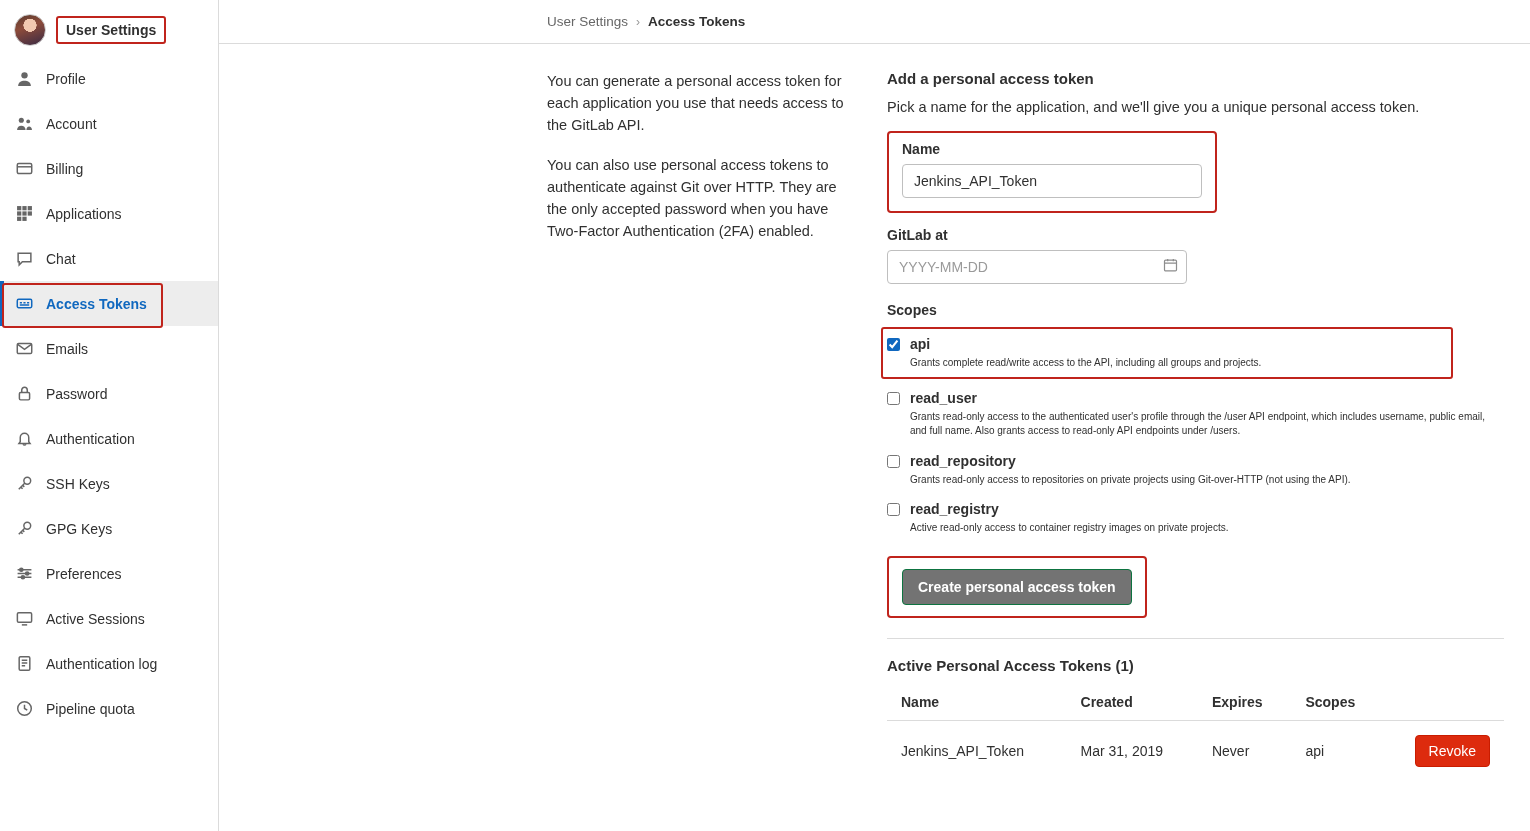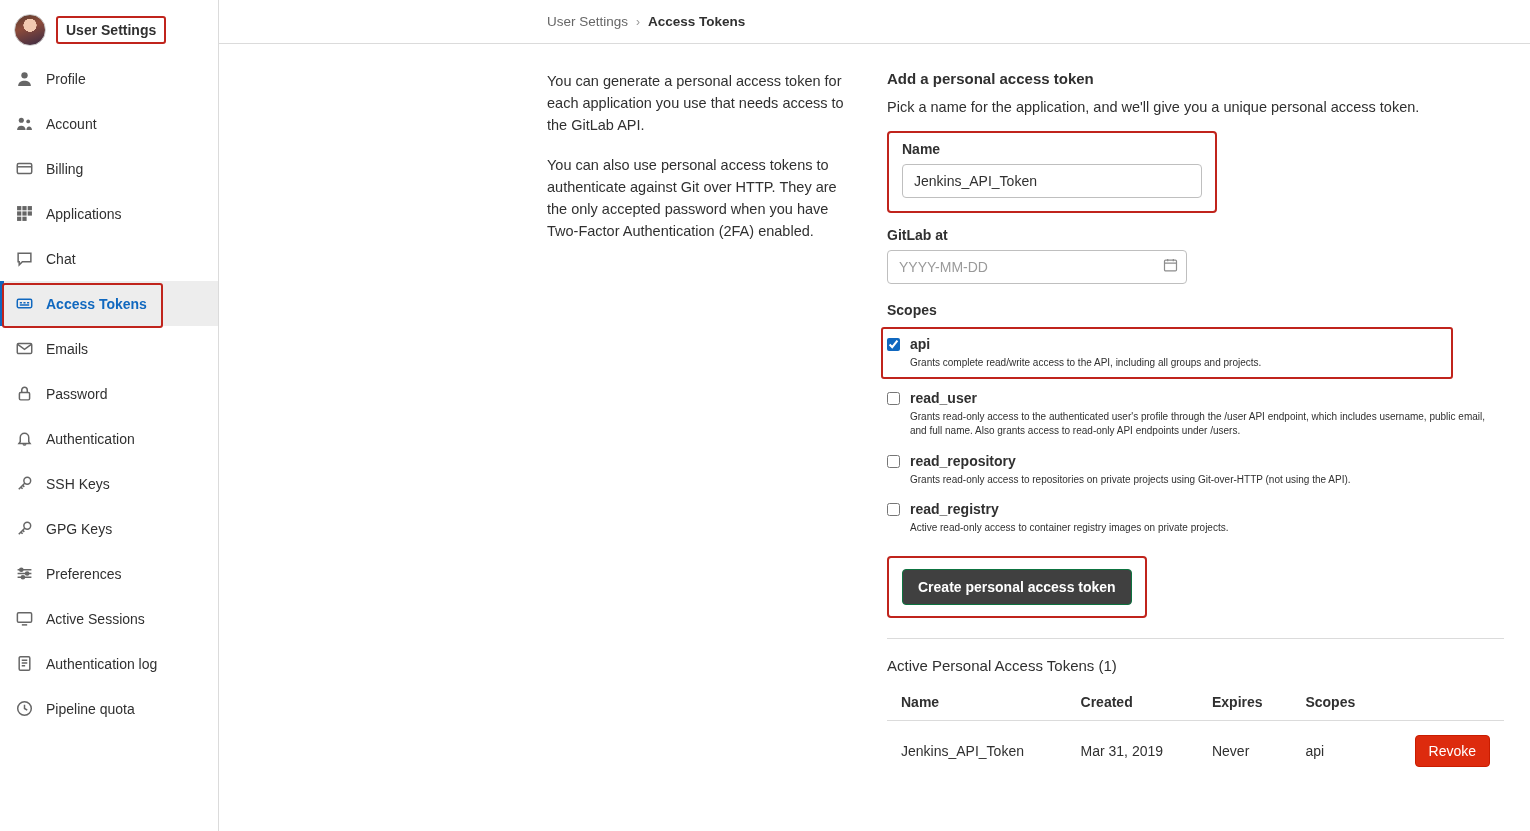--- a/index.html
+++ b/index.html
@@ -223,36 +223,36 @@
   .scope-highlight .scope-row { margin-bottom: 0; }
 
   .btn-highlight {
     display: inline-block;
     border: 2px solid #c0241c;
     border-radius: 4px;
     padding: 11px 13px;
     margin: 8px 0 6px 0;
   }
   .btn-primary {
-    background: #404040;
+    background: #737373;
     border: 1px solid #0d7340;
     color: #fff;
     font-size: 14px;
     font-weight: bold;
     font-family: "Liberation Sans", sans-serif;
     padding: 9px 15px;
     border-radius: 4px;
     cursor: pointer;
   }
 
   .hr { border: 0; border-top: 1px solid #dbdbdb; margin: 14px 0 18px 0; }
 
   .table-title {
     font-size: 15px;
-    font-weight: normal;
+    font-weight: bold;
     margin: 0 0 10px 0;
   }
   table.tokens {
     width: 100%;
     border-collapse: collapse;
     font-size: 14px;
   }
   table.tokens th {
     text-align: left;
     font-weight: bold;

